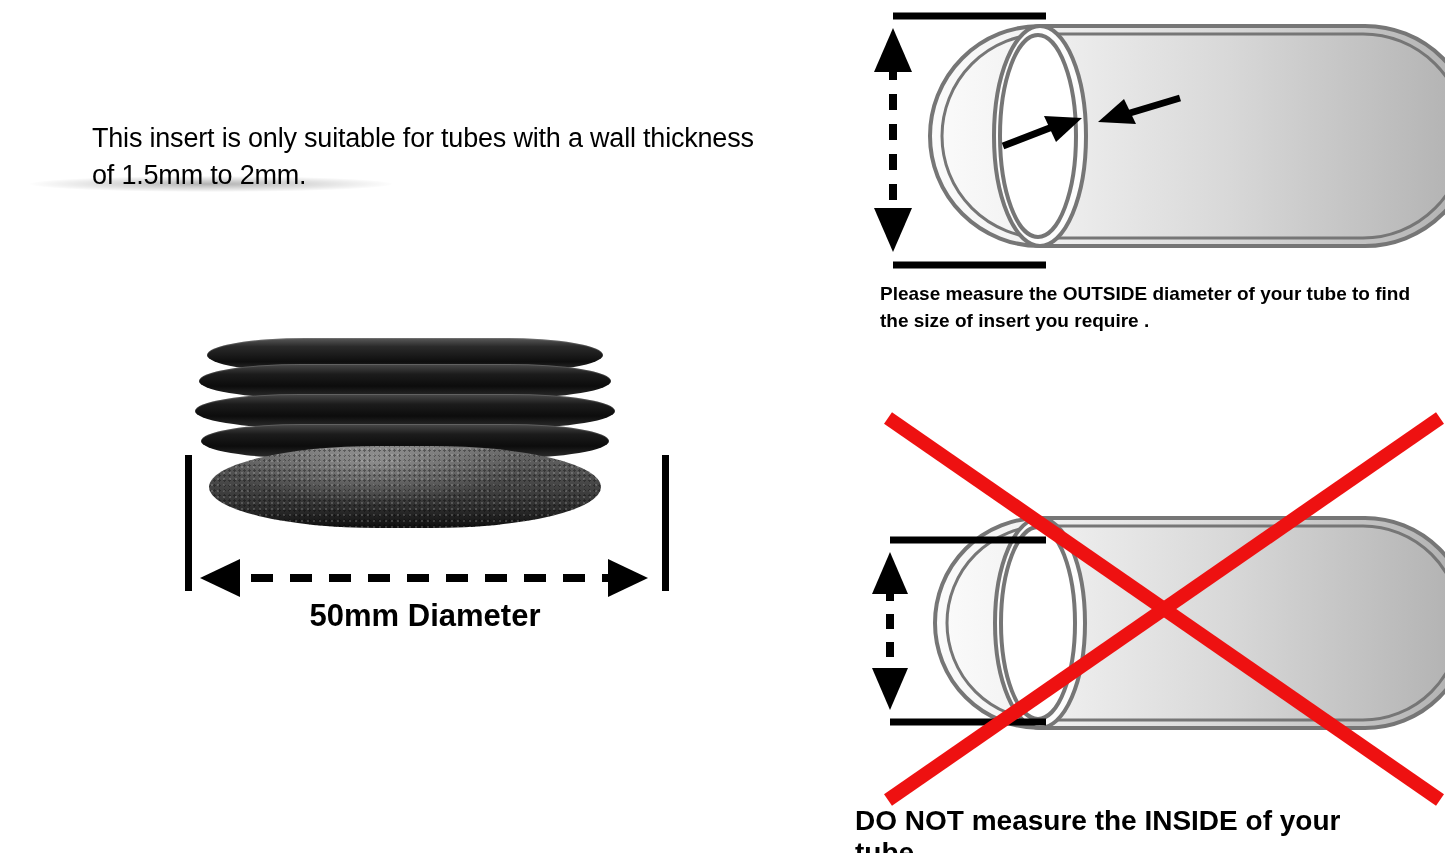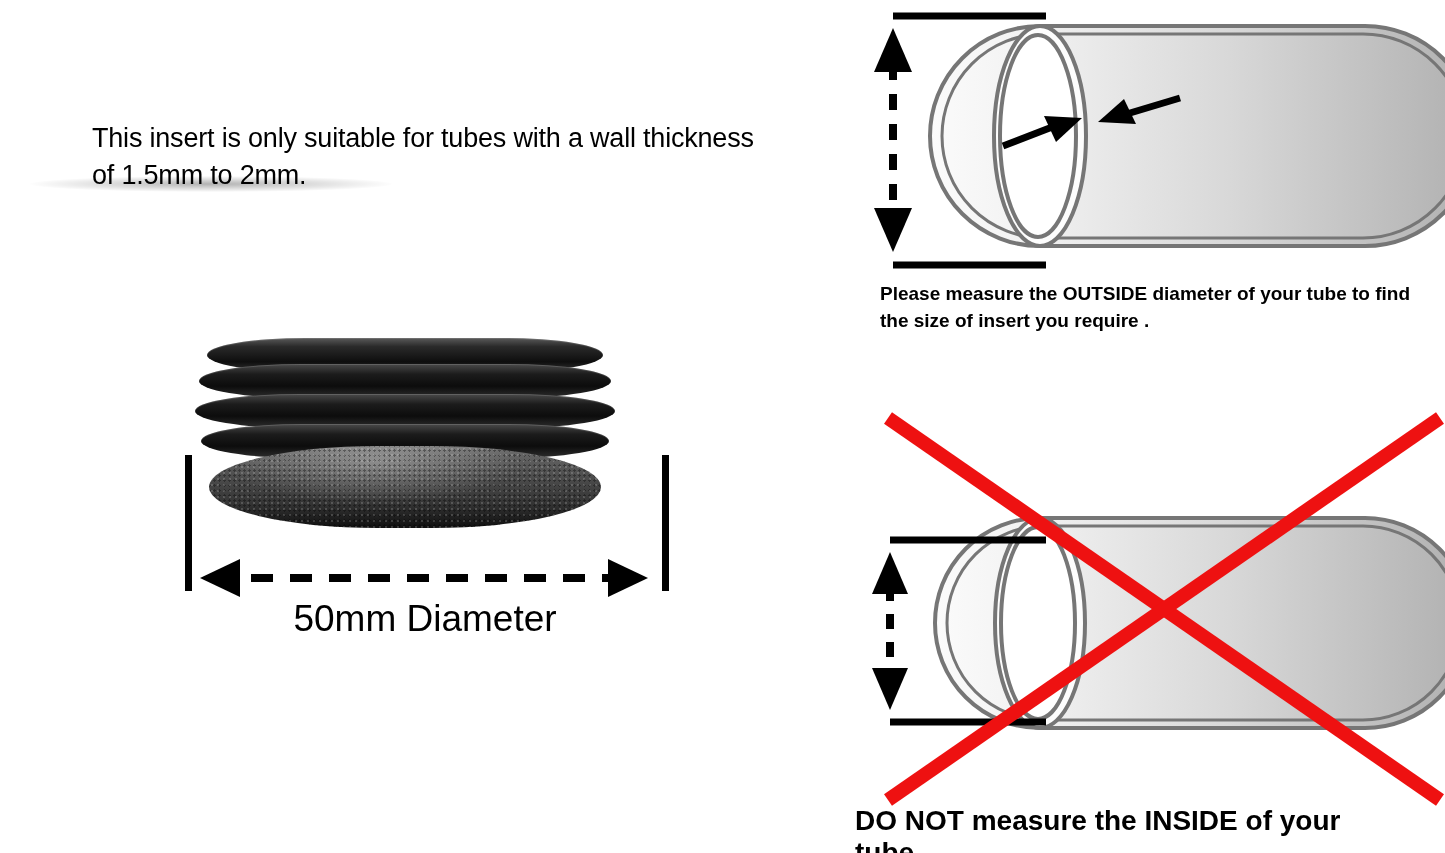--- a/index.html
+++ b/index.html
@@ -97,22 +97,22 @@
   }
   .dim-cap-left  { left: 185px;  top: 455px; height: 136px; }
   .dim-cap-right { left: 662px;  top: 455px; height: 136px; }
 
   .dim-label {
     position: absolute;
     left: 190px;
     top: 598px;
     width: 470px;
     text-align: center;
-    font-size: 37px;
-    font-weight: normal;
+    font-size: 31px;
+    font-weight: bold;
   }
 
   
   .caption-top {
     position: absolute;
     left: 880px;
     top: 281px;
     width: 545px;
     font-size: 19px;
     font-weight: bold;

